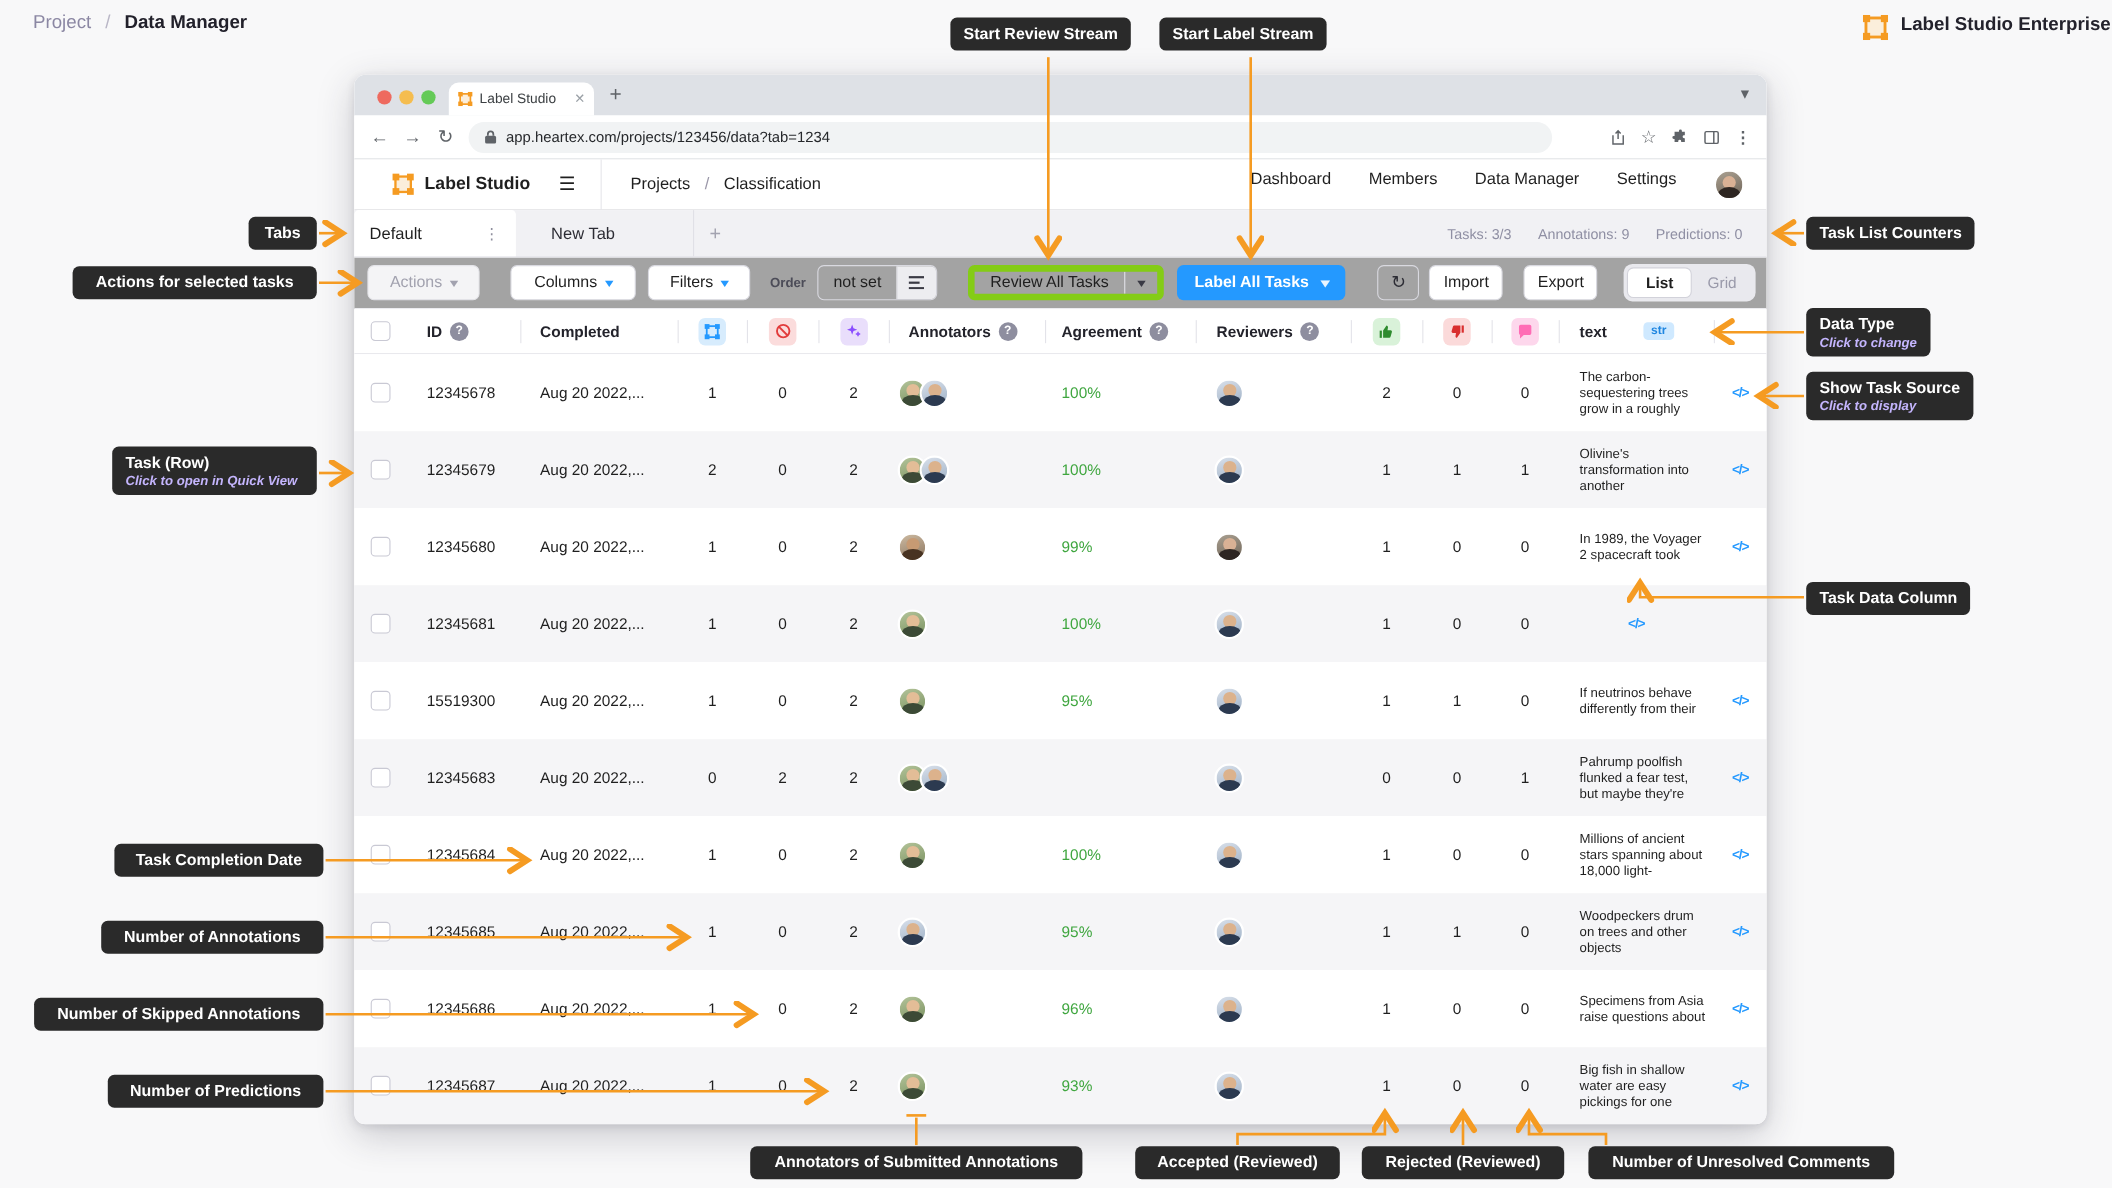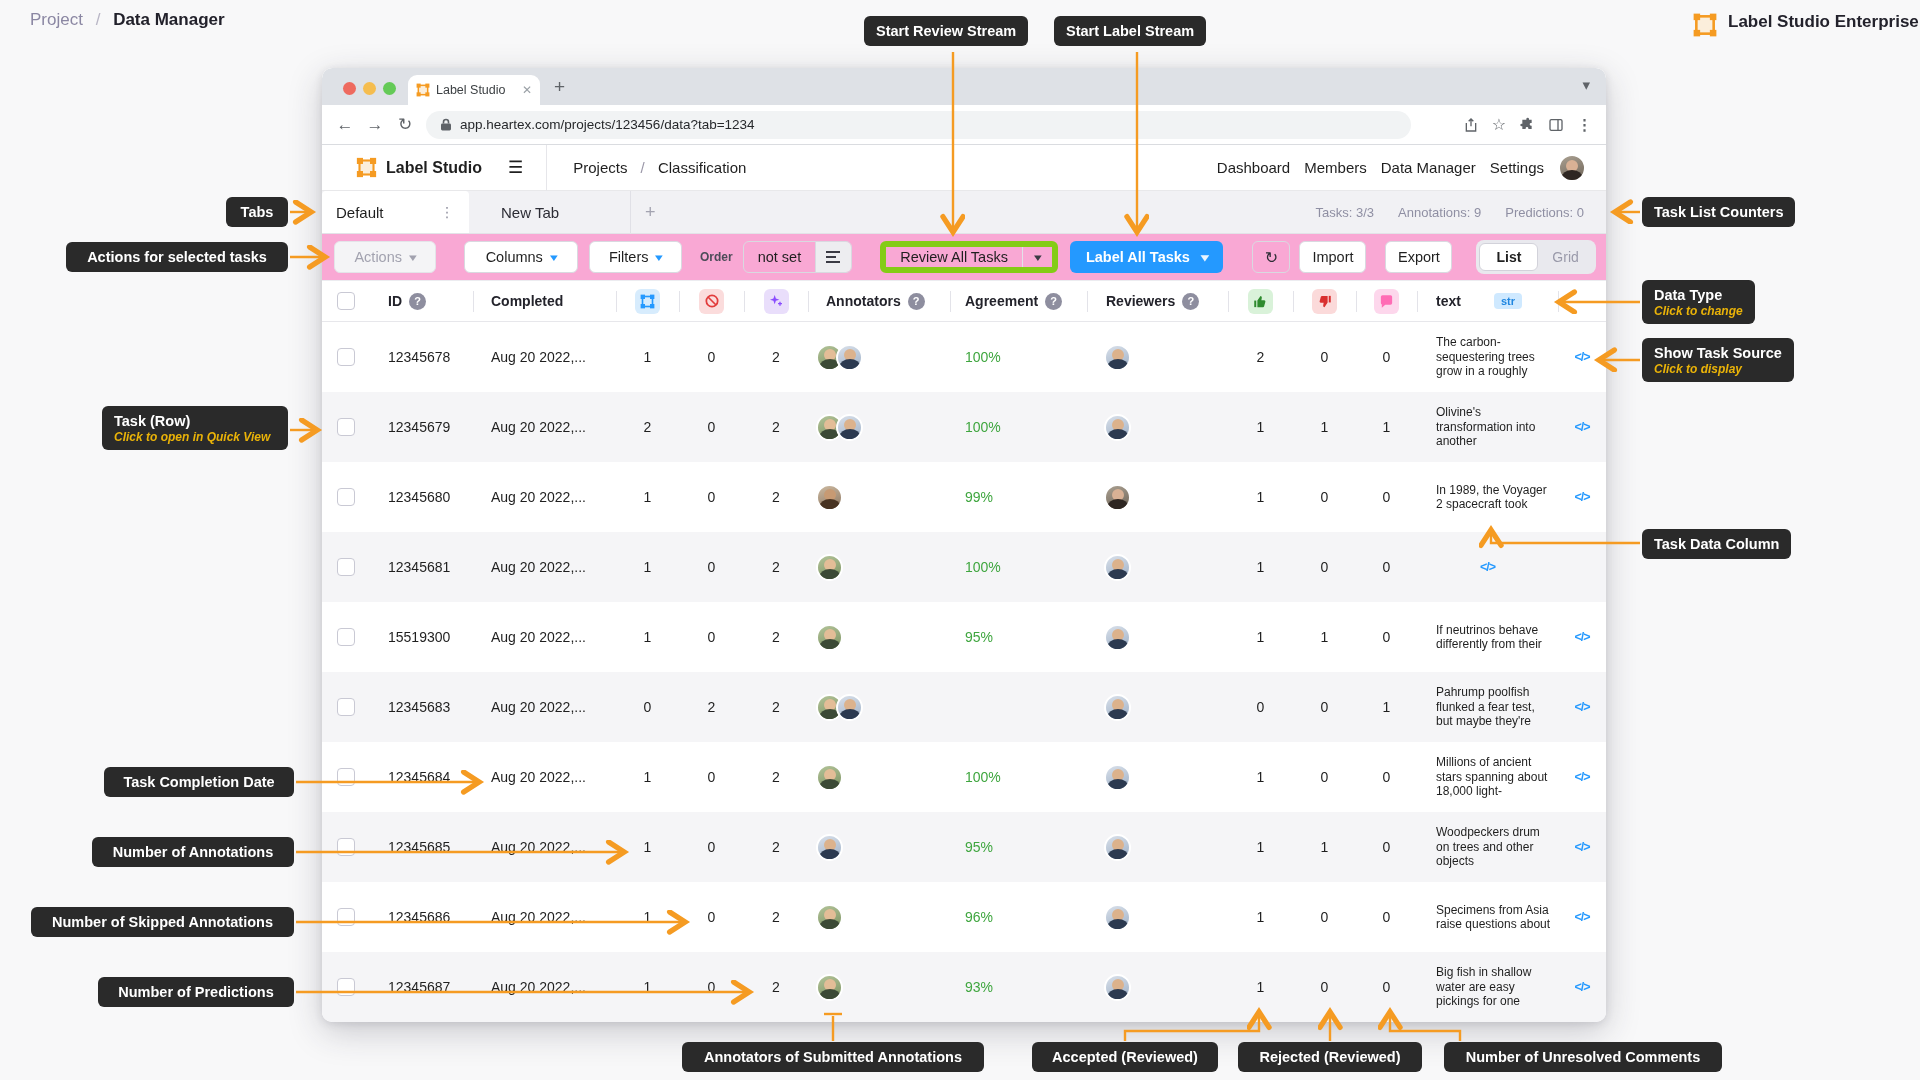--- a/index.html
+++ b/index.html
@@ -11,21 +11,21 @@
   .pg-breadcrumb .dim { color:#8b87a3; }
   .pg-breadcrumb .sep { color:#b9b6c6; margin:0 8px; }
   .pg-breadcrumb .cur { font-weight:700; color:#22212b; }
   .brand-tr { position:absolute; left:1692px; top:12px; display:flex; align-items:flex-start; gap:10px; }
   .brand-tr .txt { font-size:17px; font-weight:700; color:#23222c; }
 
   
   .co { position:absolute; background:#2a2a2a; color:#fff; border-radius:6px;
         padding:6px 12px; text-align:center; z-index:40; }
   .co .l1 { font-size:14.5px; font-weight:700; white-space:nowrap; line-height:18px; }
-  .co .l2 { font-size:12px; font-style:italic; font-weight:600; color:#eab308; white-space:nowrap; line-height:14px; }
+  .co .l2 { font-size:12px; font-style:italic; font-weight:600; color:#c4b5fd; white-space:nowrap; line-height:14px; }
 
   
   .browser { position:absolute; left:322px; top:68px; width:1284px; height:954px;
     background:#fff; border-radius:10px; box-shadow:0 10px 34px rgba(40,40,60,.22), 0 2px 8px rgba(40,40,60,.12);
     overflow:hidden; z-index:1; }
   .chrome-top { height:37px; background:#dee1e6; border-radius:10px 10px 0 0; position:relative; }
   .tl { position:absolute; top:14px; width:13px; height:13px; border-radius:50%; }
   .tl.r { left:21px; background:#ee6a5f; } .tl.y { left:41px; background:#f5bd4f; } .tl.g { left:61px; background:#64ca57; }
   .btab { position:absolute; left:86px; top:7px; width:132px; height:30px; background:#fff;
     border-radius:9px 9px 0 0; display:flex; align-items:center; padding:0 8px; gap:6px; }
@@ -41,32 +41,32 @@
   .url-pill .u { font-size:13.5px; color:#26282b; white-space:nowrap; }
   .url-icons { position:absolute; right:14px; display:flex; align-items:center; gap:13px; color:#5f6368; }
 
   .app-header { height:46px; background:#fff; border-bottom:1px solid #e8e8ea; display:flex; align-items:center; position:relative; }
   .ah-brand { display:flex; align-items:center; gap:9px; margin-left:34px; }
   .ah-brand .t { font-size:16px; font-weight:700; }
   .hamb { margin-left:26px; color:#1f1f1f; font-size:17px; }
   .ah-div { width:1px; height:46px; background:#e6e6ea; margin-left:23px; }
   .ah-bc { margin-left:26px; font-size:15px; }
   .ah-bc .sep { color:#9a97a8; margin:0 9px; }
-  .ah-nav { position:absolute; right:20px; display:flex; align-items:center; gap:14px; font-size:15px; }
+  .ah-nav { position:absolute; right:20px; display:flex; align-items:flex-start; gap:34px; font-size:15px; }
 
   .dm-tabs { height:43px; background:#f1f1f4; border-bottom:1px solid #e3e3e8; position:relative; display:flex; align-items:stretch; }
   .dm-tab-active { width:147px; background:#fff; border-radius:4px 4px 0 0; display:flex; align-items:center; padding:0 14px; }
   .dm-tab-active .t { font-size:15px; flex:1; }
   .dm-tab-active .k { color:#8f8f9e; font-size:14px; letter-spacing:1px; }
   .dm-tab { width:162px; display:flex; align-items:center; padding:0 14px 0 32px; border-right:1px solid #e0e0e6; font-size:15px; color:#2c2c34; }
   .dm-plus { display:flex; align-items:center; padding:0 0 0 14px; color:#a3a3b0; font-size:18px; }
   .dm-counters { position:absolute; right:22px; top:0; height:100%; display:flex; align-items:center; gap:24px;
     font-size:13px; color:#8f8fa3; }
 
-  .toolbar { height:47px; background:#f9a8d4; border-bottom:1px solid #ececf0; display:flex; align-items:center; padding-left:12px;text-align:center; }
+  .toolbar { height:47px; background:#a3a3a3; border-bottom:1px solid #ececf0; display:flex; align-items:center; padding-left:12px;text-align:center; }
   .btn { height:32px; border:1px solid #d9d9e0; border-radius:6px; background:#fff; display:flex; align-items:center;
     justify-content:center; font-size:14.5px; gap:8px; padding:0 14px; }
   .btn .chev { font-size:11px; color:#2499ff; transform:scaleX(1.4); }
   .btn.disabled { background:#f4f4f6; border-color:#e4e4e9; color:#a2a2af; }
   .btn.disabled .chev { color:#a2a2af; }
   .order-lbl { font-size:12px; font-weight:700; color:#4c4c58; margin:0 10px 0 18px; }
   .notset { height:32px; border:1px solid #d9d9e0; border-radius:6px; display:flex; align-items:stretch; overflow:hidden; }
   .notset .v { display:flex; align-items:center; padding:0 14px; font-size:14.5px; }
   .notset .s { width:36px; background:#ededf0; border-left:1px solid #d9d9e0; display:flex; align-items:center; justify-content:center; }
   .split { height:32px; border:6px solid #84cc16; border-radius:6px; display:flex; align-items:stretch; overflow:hidden; margin-left:28px; }

